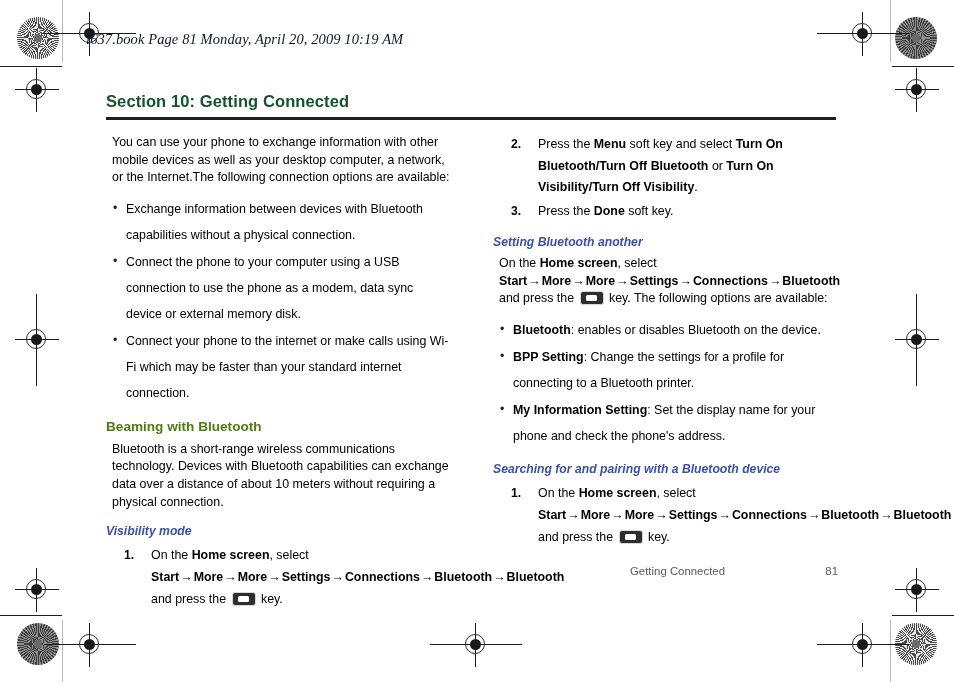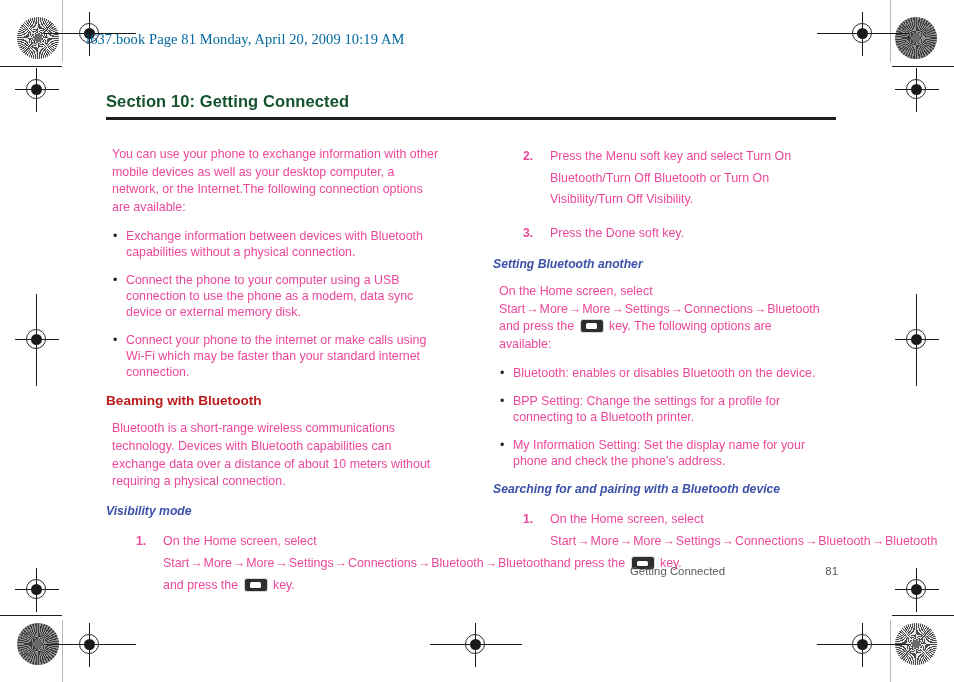--- a/index.html
+++ b/index.html
@@ -93,23 +93,24 @@
   .trim-line.v { width: 1.2px; }
   .trim-line.h { height: 1.2px; background: #1f1f1f; }
 
   
   .slug {
     position: absolute;
     left: 86px;
     top: 31px;
     font-family: "Liberation Serif", serif;
     font-size: 14.5px;
-    color: #0369a1;
+    color: #0f172a;
     white-space: nowrap;
     letter-spacing: .1px;
+    font-style: italic;
   }
 
   
   .content {
     position: absolute;
     left: 106px;
     top: 92px;
     width: 732px;
   }
   .section-title {
@@ -132,52 +133,52 @@
   }
   .col {
     position: absolute;
     top: 0;
     width: 345px;
   }
   .col.left  { left: 0; }
   .col.right { left: 387px; }
 
   p, li {
-    margin: 12px;
-    color: #ec4899;
+    margin: 0;
+    color: #000000;
   }
   .body-text {
     font-size: 12.4px;
     line-height: 17.6px;
     margin-left: 6px;
     margin-bottom: 9px;
   }
   .sub-head {
     font-size: 13.6px;
     font-weight: bold;
-    color: #b91c1c;
+    color: #4d7c0f;
     margin: 13px 0 7px 0;
   }
   .italic-head {
     font-size: 12.2px;
     font-weight: bold;
     font-style: italic;
     color: #3b50a8;
     margin: 13px 0 6px 0;
   }
 
   ul.bullets {
     list-style: none;
     margin: 0 0 9px 0;
     padding: 0;
   }
   ul.bullets li {
     position: relative;
     font-size: 12.4px;
-    line-height: 16px;
+    line-height: 26px;
     padding-left: 14px;
     margin-left: 6px;
     margin-bottom: 1px;
   }
   ul.bullets li::before {
     content: "\2022";
     position: absolute;
     left: 1px;
     top: -0.5px;
     font-size: 12.5px;
@@ -197,21 +198,21 @@
     margin-bottom: 2px;
   }
   ol.steps li .num {
     position: absolute;
     left: 18px;
     top: 0;
     font-weight: bold;
     font-size: 12.2px;
   }
 
-  b, .b { font-weight: normal; text-align: right; }
+  b, .b { font-weight: bold; text-align: right; }
   .arrow {
     font-weight: bold;
     padding: 0 1px;
   }
 
   
   .key-icon {
     display: inline-block;
     position: relative;
     width: 24px;

